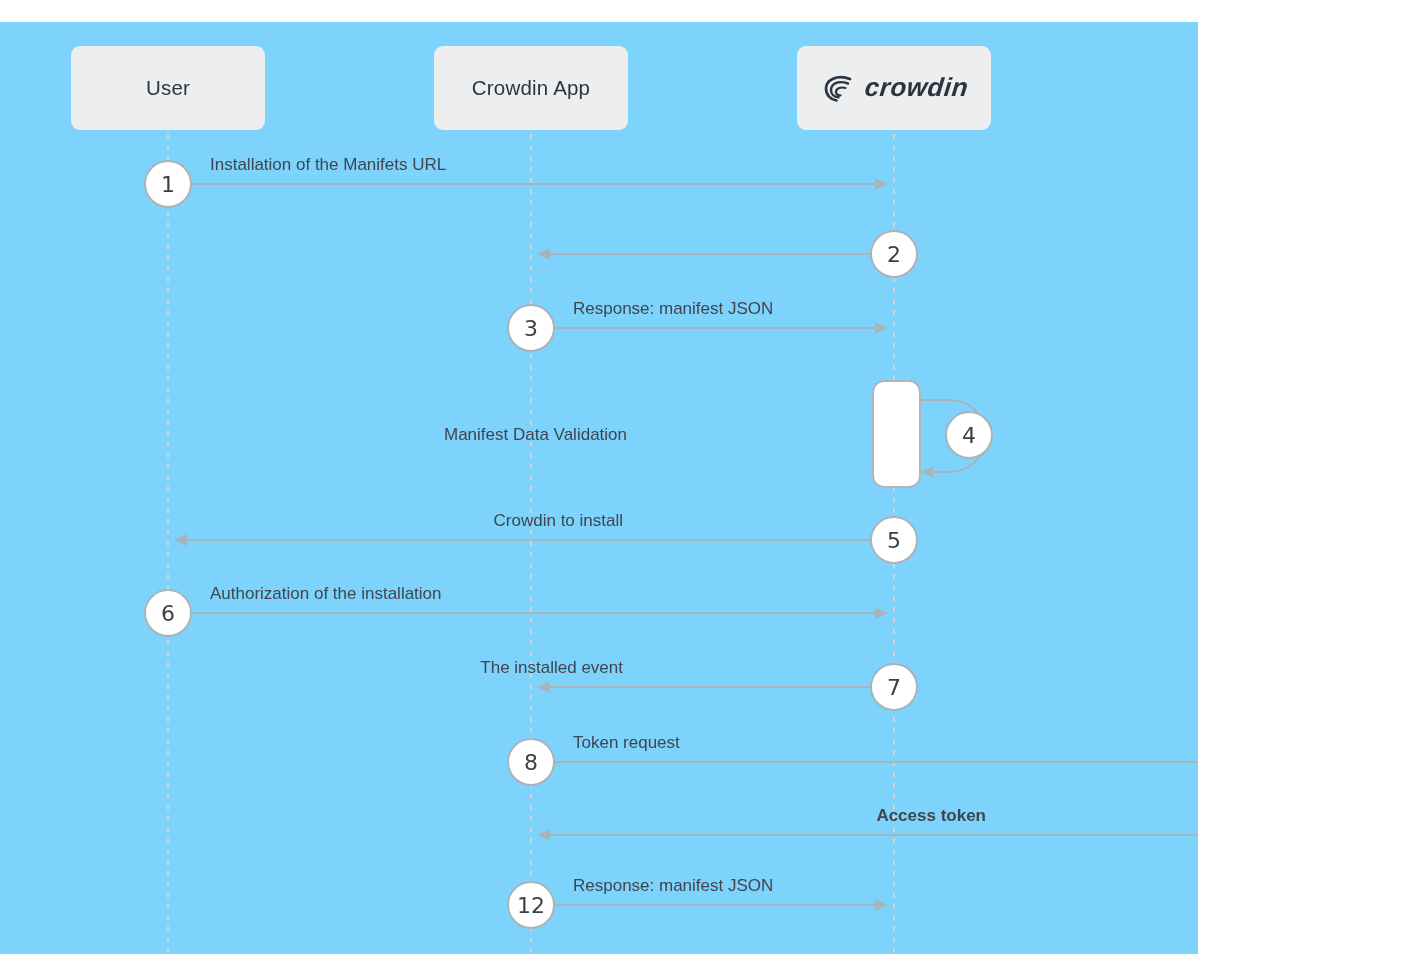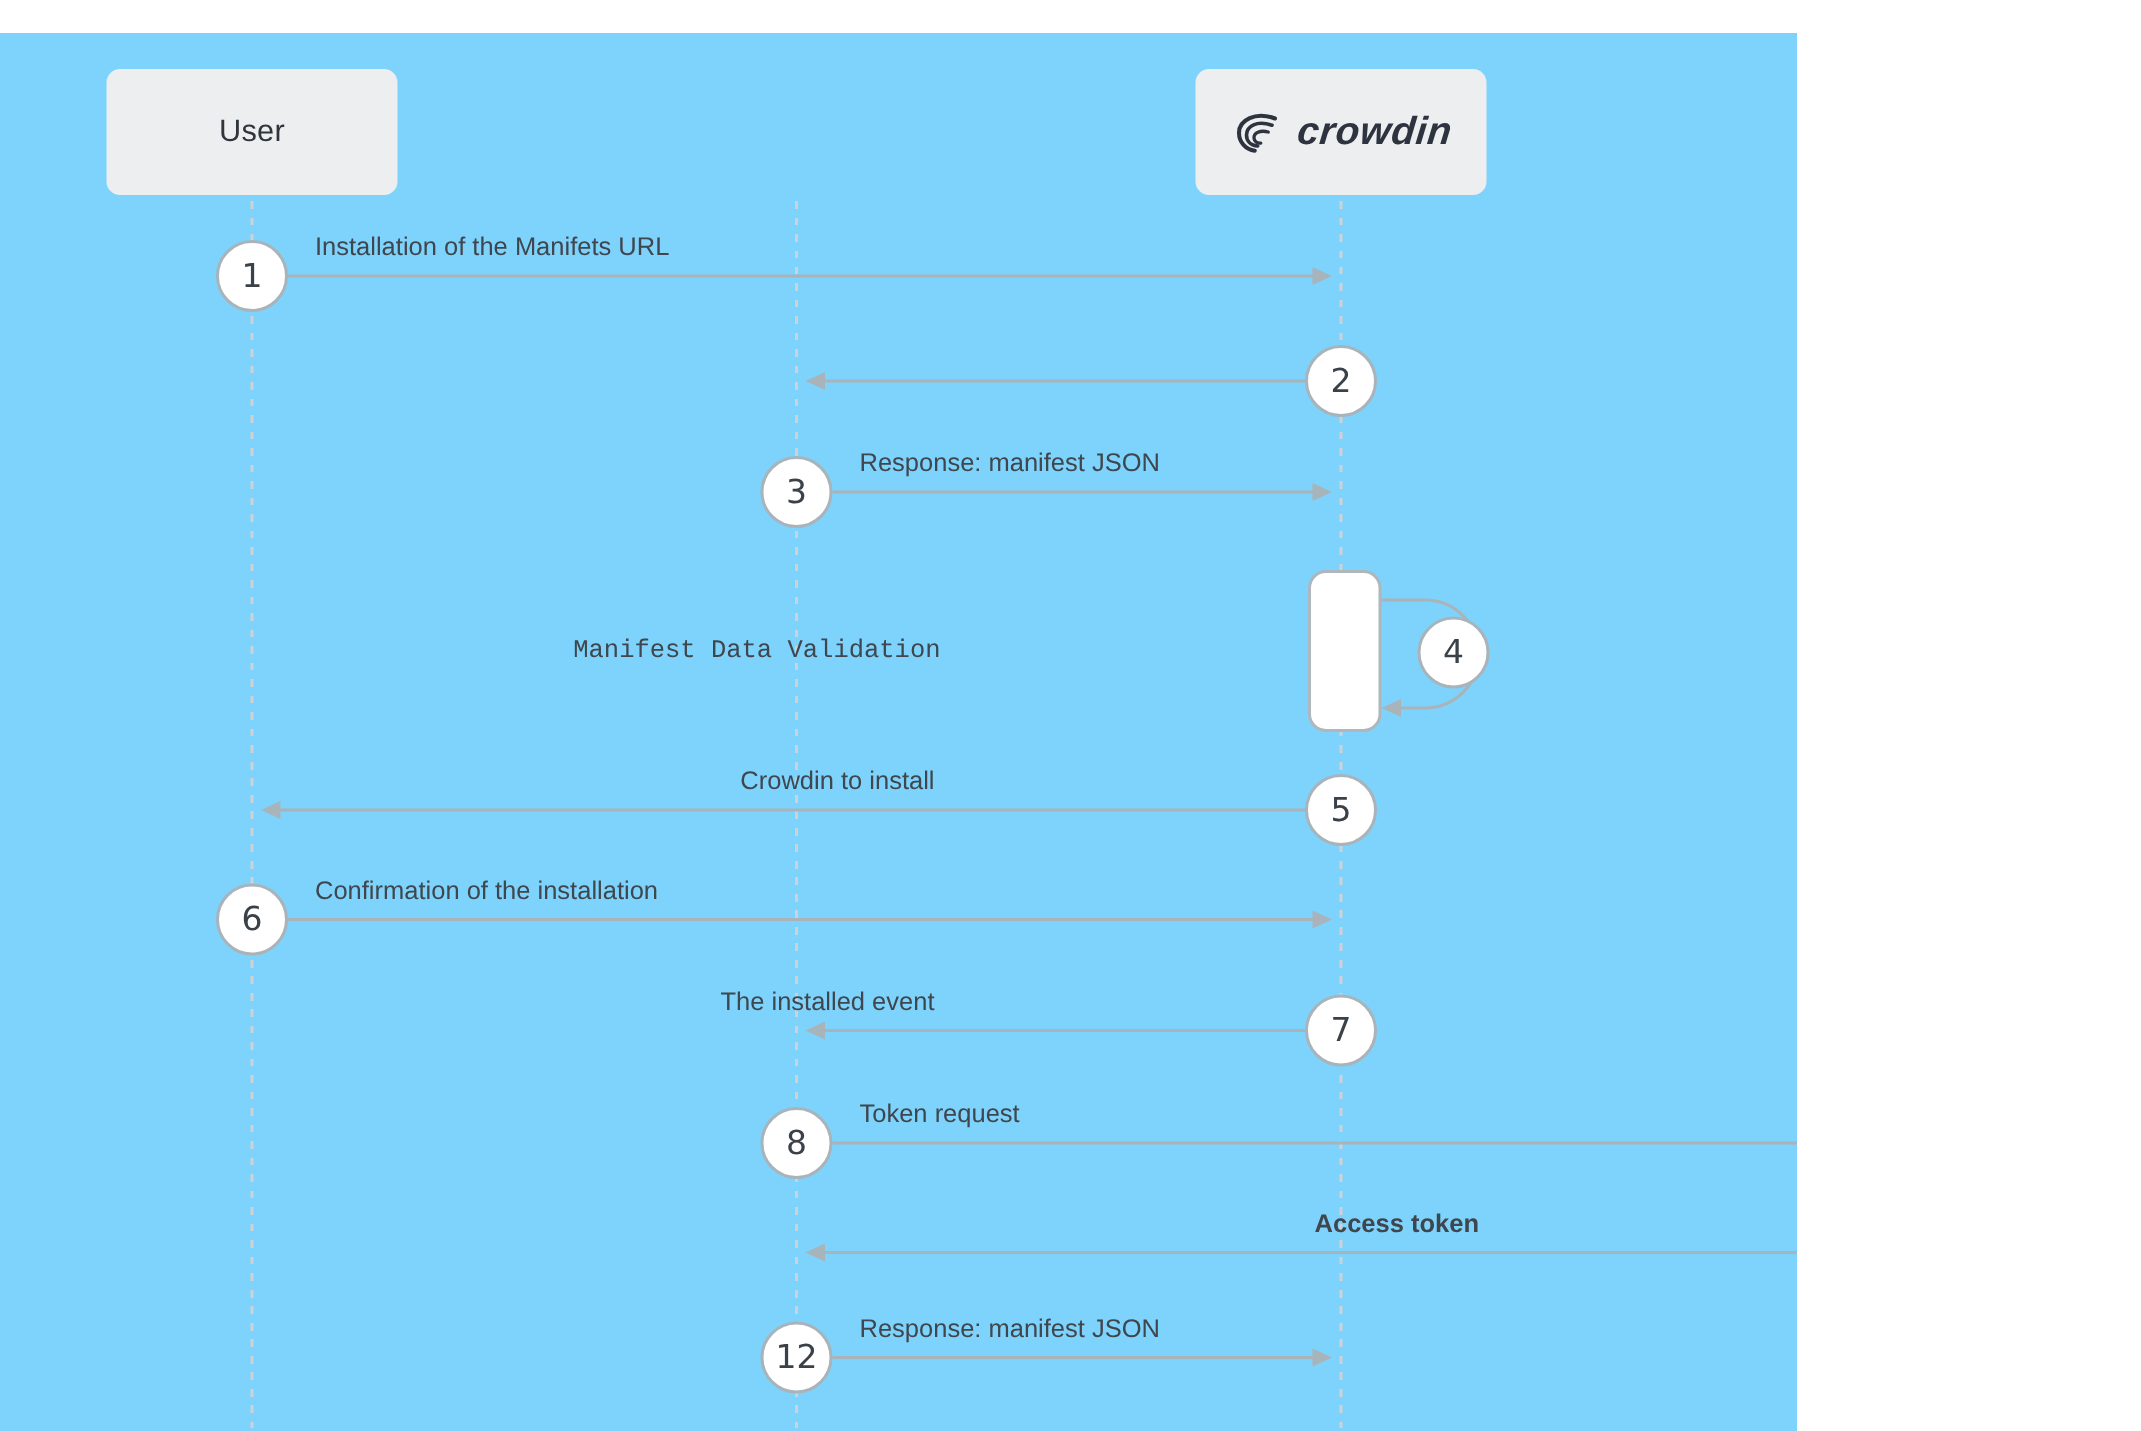--- a/index.html
+++ b/index.html
@@ -105,20 +105,23 @@
 </style>
 </head>
 <body>
 
 <div id="canvas">
 
   <div class="actor-box" style="left:71px;">
     <span>User</span>
   </div>
 
+  <div class="actor-box" style="left:434px;">
+    <span>Crowdin App</span>
+  </div>
 
   <div class="actor-box" style="left:797px;">
     <span class="logo-wrap">
       <svg width="40" height="32" viewBox="0 0 40 32">
         <g fill="none" stroke="#2e3340" stroke-linecap="round">
           <path d="M31 7 C 18 2, 7 8, 7 16.5 C 7 23, 11.5 27.5, 17.5 28.5" stroke-width="2.7"></path>
           <path d="M29 11.5 C 19 8, 12 12, 12 18 C 12 22.2, 15 25, 19.5 25.3" stroke-width="2.4"></path>
           <path d="M26.5 16 C 21 14.5, 16.8 16.8, 17 20 C 17.2 22.3, 19 23.6, 21.5 23.4" stroke-width="2.2"></path>
         </g>
       </svg>
@@ -141,29 +144,29 @@
     <div class="msg-line" style="left: 555px; top: 305px; width: 324px;"></div>
     <div class="arrow-right" style="left: 875px; top: 300px;"></div>
     <div class="step-circle" style="left: 507px; top: 282px;">3</div>
     <div class="msg-label" style="top: 276px; left: 573px;">Response: manifest JSON</div>
     <div class="activation-box" style="left: 872px; top: 358px; width: 49px; height: 108px;"></div>
     <svg class="selfloop-svg" width="140" height="130" style="left: 880px; top: 350px;">
       <path d="M 41 28 H 70 A 36 36 0 1 1 70 100 H 54" fill="none" stroke="#a9b3ba" stroke-width="2"></path>
       <polygon points="54,94 54,106 41,100" fill="#a9b3ba"></polygon>
     </svg>
     <div class="step-circle" style="left: 945px; top: 389px;">4</div>
-    <div class="msg-label" style="right: 571px; top: 402px; text-align: right; font-family: Liberation Mono, monospace;">Manifest Data Validation</div>
+    <div class="msg-label" style="right: 571px; top: 402px; text-align: right;">Manifest Data Validation</div>
     <div class="msg-line" style="left: 183px; top: 517px; width: 687px;"></div>
     <div class="arrow-left" style="left: 174px; top: 512px;"></div>
     <div class="step-circle" style="left: 870px; top: 494px;">5</div>
     <div class="msg-label" style="top: 488px; right: 575px; text-align: right;">Crowdin to install</div>
     <div class="msg-line" style="left: 192px; top: 590px; width: 687px;"></div>
     <div class="arrow-right" style="left: 875px; top: 585px;"></div>
     <div class="step-circle" style="left: 144px; top: 567px;">6</div>
-    <div class="msg-label" style="top: 561px; left: 210px;">Confirmation of the installation</div>
+    <div class="msg-label" style="top: 561px; left: 210px;">Authorization of the installation</div>
     <div class="msg-line" style="left: 546px; top: 664px; width: 324px;"></div>
     <div class="arrow-left" style="left: 537px; top: 659px;"></div>
     <div class="step-circle" style="left: 870px; top: 641px;">7</div>
     <div class="msg-label" style="top: 635px; right: 575px; text-align: right;">The installed event</div>
     <div class="msg-line" style="left: 555px; top: 739px; width: 687px;"></div>
     <div class="arrow-right" style="left: 1238px; top: 734px;"></div>
     <div class="step-circle" style="left: 507px; top: 716px;">8</div>
     <div class="msg-label" style="top: 710px; left: 573px;">Token request</div>
     <div class="msg-line" style="left: 546px; top: 812px; width: 687px;"></div>
     <div class="arrow-left" style="left: 537px; top: 807px;"></div>

